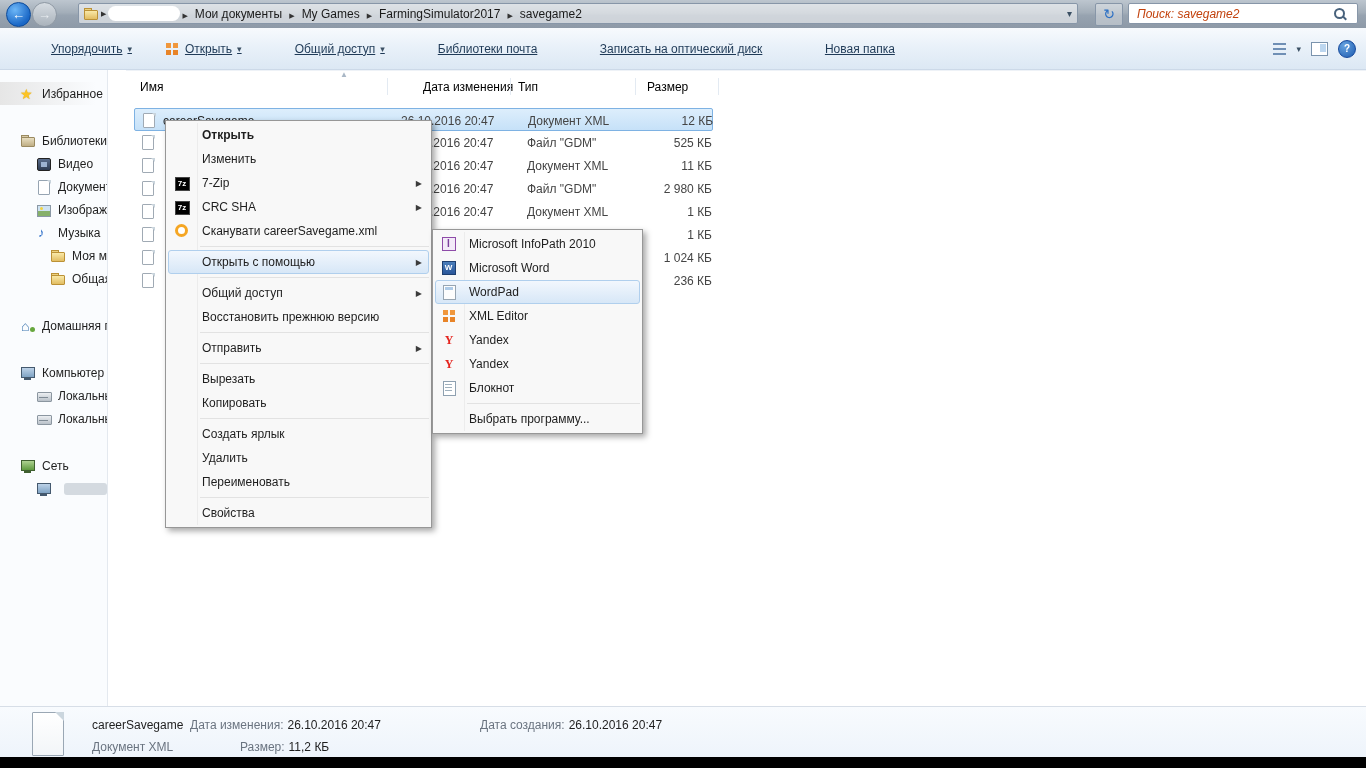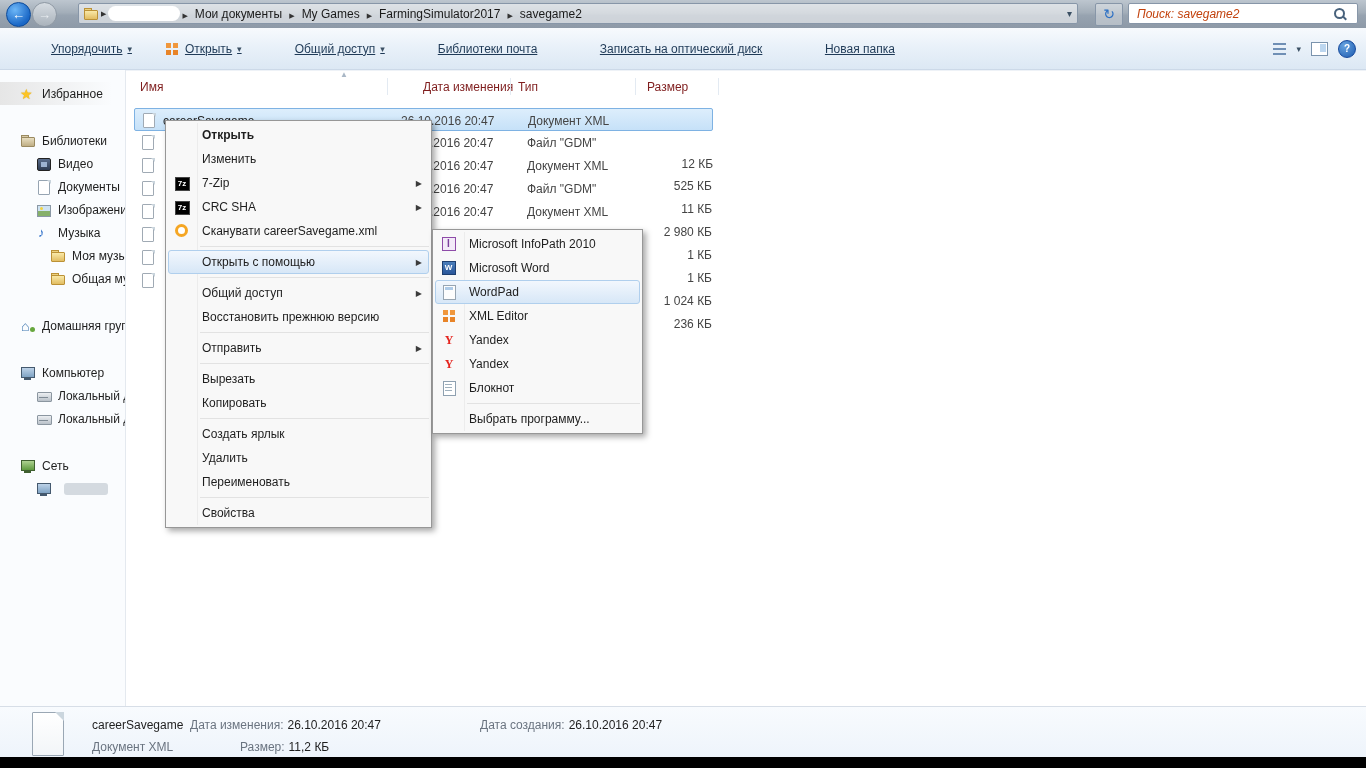--- a/index.html
+++ b/index.html
@@ -45,21 +45,21 @@
   #toolbar-right{position:absolute;right:10px;top:28px;height:42px;display:flex;align-items:center;gap:10px;}
   .icon-views{position:relative;width:13px;height:12px;
     background:repeating-linear-gradient(180deg,#6f8fb5 0 2px,transparent 2px 5px);}
   .icon-preview{position:relative;width:15px;height:12px;border:1px solid #7a93ad;background:#fff;}
   .icon-preview::after{content:"";position:absolute;right:1px;top:1px;width:6px;height:8px;background:#bcd6ef;}
   .icon-help{width:16px;height:16px;border-radius:50%;border:1px solid #14489c;
     background:radial-gradient(circle at 35% 30%,#66a3e0,#1d5bb0);color:#fff;
     font-weight:bold;font-size:10px;text-align:center;line-height:15px;}
 
   
-  #sidebar{position:absolute;left:0;top:70px;width:126px;height:636px;background:#fafcfe;
+  #sidebar{position:absolute;left:0;top:70px;width:108px;height:636px;background:#fafcfe;
     border-right:1px solid #e4e9ef;box-sizing:border-box;padding-top:12px;overflow:hidden;}
   .sb-item{height:23px;display:flex;align-items:center;gap:6px;white-space:nowrap;overflow:hidden;}
   .sb-item.gap{margin-top:24px;}
   .sb-item.fav{background:linear-gradient(90deg,#e6e6e6,rgba(255,255,255,0) 90%);}
   .sb-item[data-level="0"]{padding-left:20px;}
   .sb-item[data-level="1"]{padding-left:36px;}
   .sb-item[data-level="2"]{padding-left:50px;}
   .sb-label{color:#1e1e1e;}
   .sb-item .censor-blob{display:none;}
   .sb-item .censor-blob.show{display:inline-block;width:44px;height:12px;background:#d4dae0;border-radius:3px;}
@@ -118,35 +118,35 @@
   [data-icon="yandex"]::before{content:"Y";position:absolute;left:0;top:0;width:16px;text-align:center;
     color:#e52620;font-weight:bold;font-size:12px;line-height:16px;font-family:"Liberation Serif",serif;}
   [data-icon="notepad"]::before{content:"";position:absolute;left:2px;top:1px;width:11px;height:13px;
     background:#fff;border:1px solid #8ea0b0;}
   [data-icon="notepad"]::after{content:"";position:absolute;left:4px;top:4px;width:7px;height:7px;
     background:repeating-linear-gradient(180deg,#9fb0bd 0 1px,transparent 1px 3px);}
 
   
   #file-area{position:absolute;left:126px;top:70px;right:0;height:636px;background:#fff;border-top:1px solid #eef2f7;}
   #sort-arrow{position:absolute;left:214px;top:-1px;font-size:8px;color:#a9b7c6;}
-  #list-header{position:absolute;left:0;top:2px;width:100%;height:26px;color:#7f1d1d;}
+  #list-header{position:absolute;left:0;top:2px;width:100%;height:26px;color:#000000;}
   .hdr{position:absolute;top:7px;cursor:default;}
   .h-name{left:14px;} .h-date{left:297px;} .h-type{left:392px;} .h-size{left:521px;}
   .vline{position:absolute;top:5px;width:1px;height:17px;background:#e3eaf2;}
   #file-rows{position:absolute;left:0;top:37px;width:100%;}
   .row{position:relative;height:23px;}
   .row .doc-ic{position:absolute;left:14px;top:3px;width:16px;height:16px;}
   .doc-ic::before{content:"";position:absolute;left:2px;top:1px;width:10px;height:13px;
     background:#fff;border:1px solid #a0aab4;border-radius:1px;}
   .doc-ic::after{content:"";position:absolute;right:1px;top:1px;width:0;height:0;
     border-left:4px solid transparent;border-top:4px solid #c9d4dc;}
   .c-name{position:absolute;left:36px;top:5px;color:#1e1e1e;}
   .c-date{position:absolute;left:274px;top:5px;color:#444;}
   .c-type{position:absolute;left:401px;top:5px;color:#444;}
-  .c-size{position:absolute;left:440px;top:5px;width:146px;text-align:right;color:#444;margin-top:43px;}
+  .c-size{position:absolute;left:440px;top:5px;width:146px;text-align:right;color:#444;}
   .row.sel{background:linear-gradient(#ddeefc,#c6e1f8);border:1px solid #7eb2e3;border-radius:2px;
     box-sizing:border-box;margin-left:8px;width:579px;}
   .row.sel .doc-ic{left:6px;} .row.sel .c-name{left:28px;}
   .row.sel .c-date{left:266px;} .row.sel .c-type{left:393px;} .row.sel .c-size{left:432px;}
 
   
   .menu{position:absolute;background:#f8f8f8;border:1px solid #979797;
     box-shadow:3px 3px 6px rgba(0,0,0,.35);padding:2px 0;box-sizing:border-box;z-index:10;}
   #context-menu{left:165px;top:120px;width:267px;}
   #open-with-menu{left:432px;top:229px;width:211px;z-index:11;}

